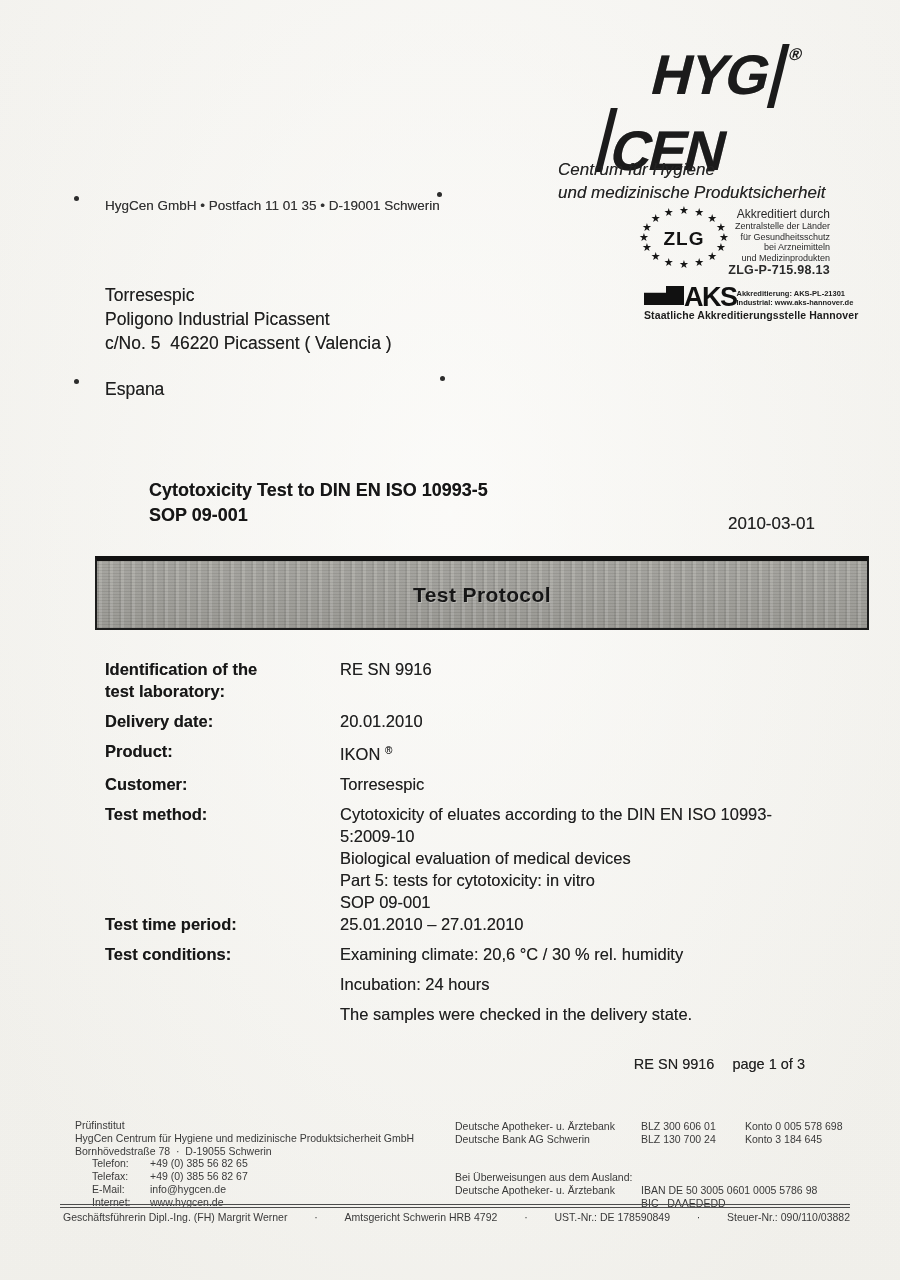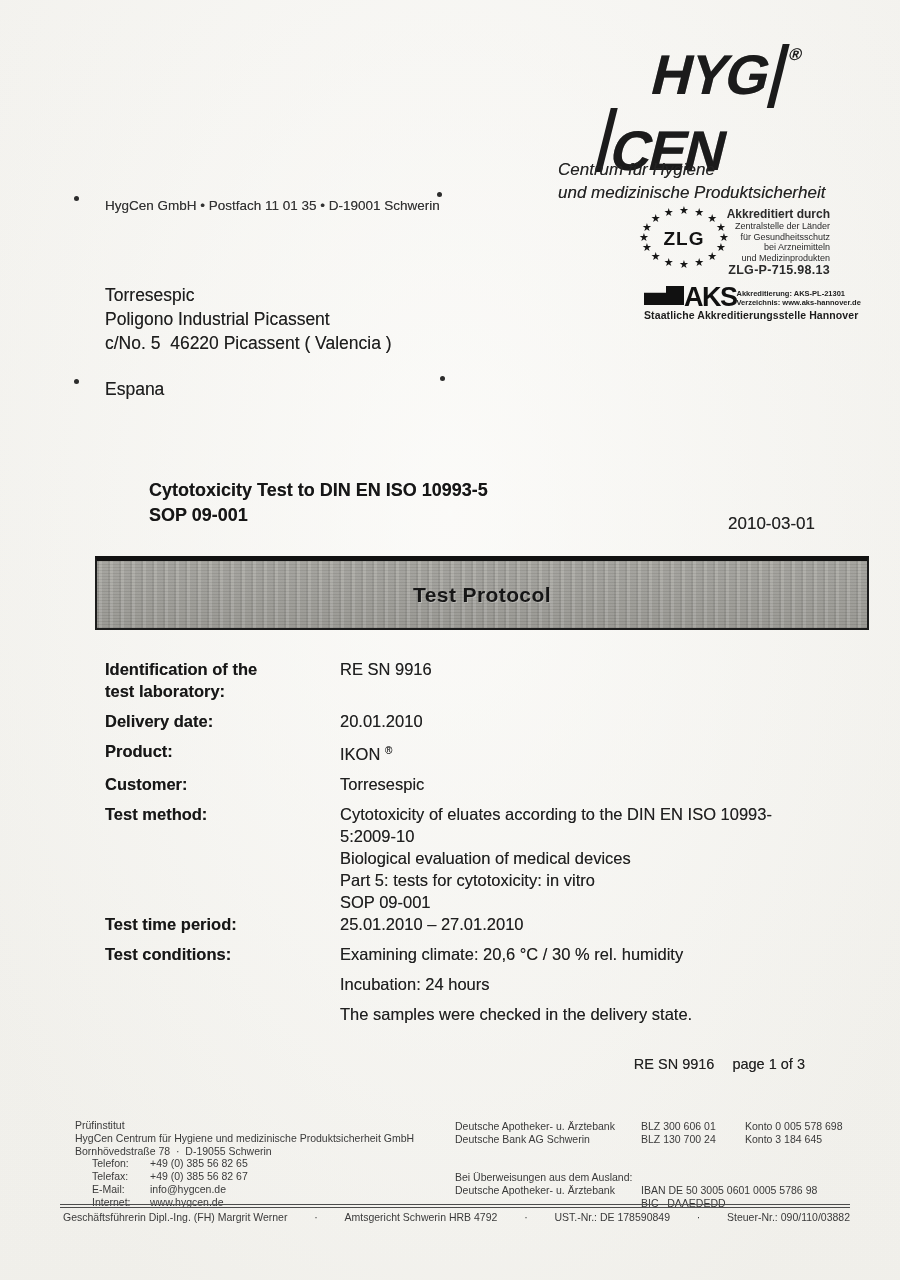--- a/index.html
+++ b/index.html
@@ -39,21 +39,21 @@
   #zlg-ring { position:absolute; left:638px; top:204px; width:92px; height:70px; }
   .zlg-star { position:absolute; font-size:11px; color:#161616; width:14px; text-align:center; }
   #zlg-center {
     position:absolute; left:0; right:0; top:24px; text-align:center;
     font-weight:bold; font-size:19px; letter-spacing:1px; color:#141414;
   }
   #zlg-text {
     position:absolute; left:718px; top:208px; width:112px; text-align:right;
     font-size:9px; line-height:10.5px; color:#2a2a2a;
   }
-  #zlg-text .big { font-size:12px; line-height:13px; font-weight:bold; }
+  #zlg-text .big { font-size:12px; line-height:13px; font-weight:normal; }
   #zlg-text .code { font-size:12.5px; line-height:15px; font-weight:bold; letter-spacing:0.3px; }
 
   
   #aks { position:absolute; left:644px; top:286px; width:250px; }
   .aks-row { display:flex; align-items:flex-start; }
   .aks-block { width:40px; height:19px; background:#111;
     clip-path:polygon(0 35%, 55% 35%, 55% 0, 100% 0, 100% 100%, 0 100%); }
   .aks-word { font-size:27px; font-weight:800; letter-spacing:-1.5px; line-height:22px; color:#111; }
   .aks-small { font-size:7.5px; line-height:9px; color:#222; padding-top:3px; font-weight:bold; }
   .aks-bottom { font-size:10.5px; font-weight:bold; color:#1c1c1c; margin-top:1px; letter-spacing:0.1px; }
@@ -156,21 +156,21 @@
     <div>und Medizinprodukten</div>
     <div class="code">ZLG-P-715.98.13</div>
   </div>
 
   <div id="aks">
     <div class="aks-row">
       <span class="aks-block"></span>
       <span class="aks-word">AKS</span>
       <span class="aks-small">
         <div>Akkreditierung: AKS-PL-21301</div>
-        <div>Verzeichnis: www.aks-hannover.de</div>
+        <div>Industrial: www.aks-hannover.de</div>
       </span>
     </div>
     <div class="aks-bottom">Staatliche Akkreditierungsstelle Hannover</div>
   </div>
 
   <div id="recipient" class="txt">
     <div class="addr-line">Torresespic</div>
     <div class="addr-line">Poligono Industrial Picassent</div>
     <div class="addr-line">c/No. 5  46220 Picassent ( Valencia )</div>
     <div class="addr-line country">Espana</div>

